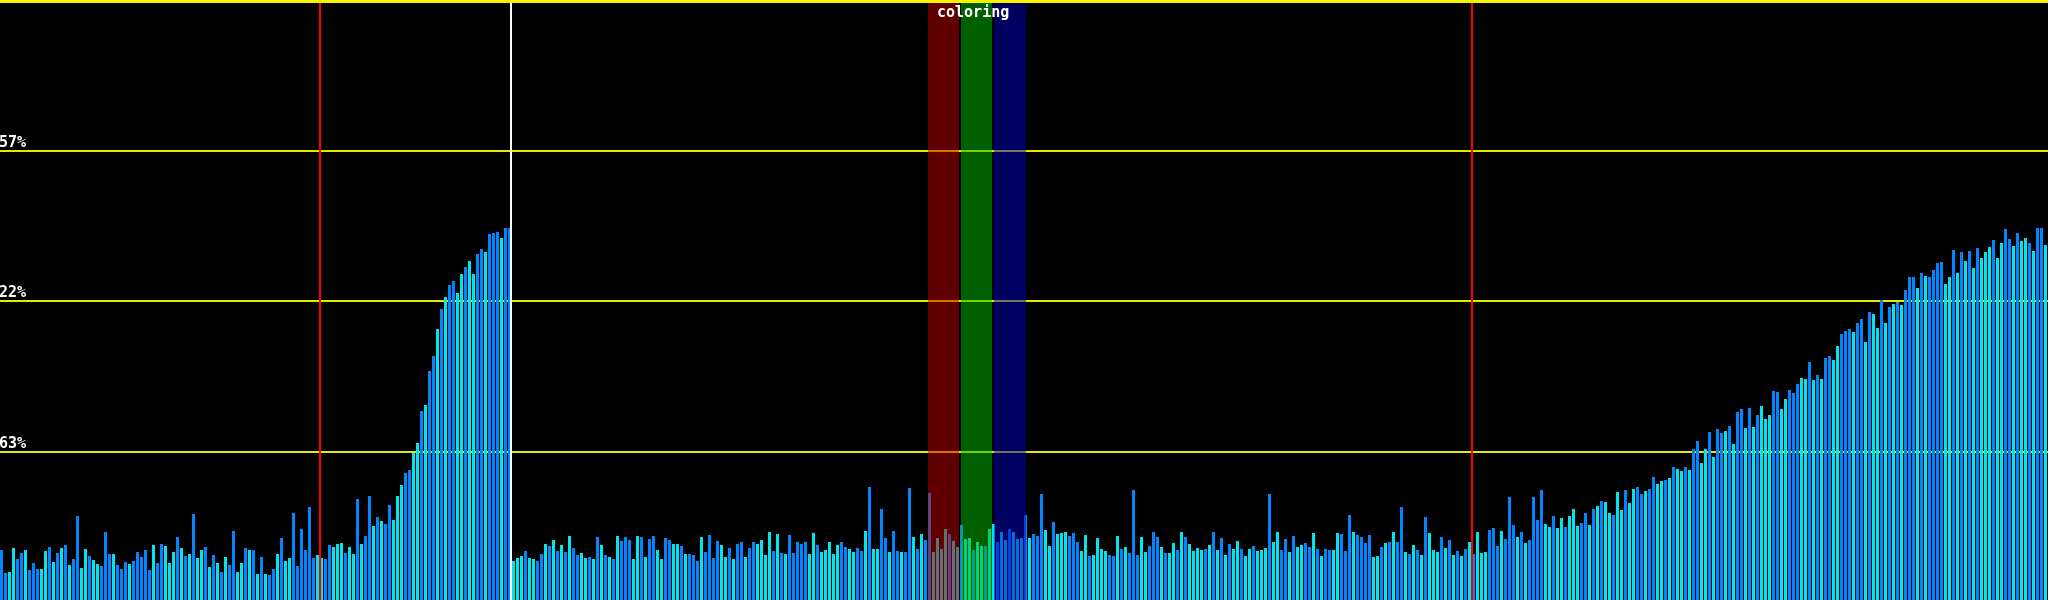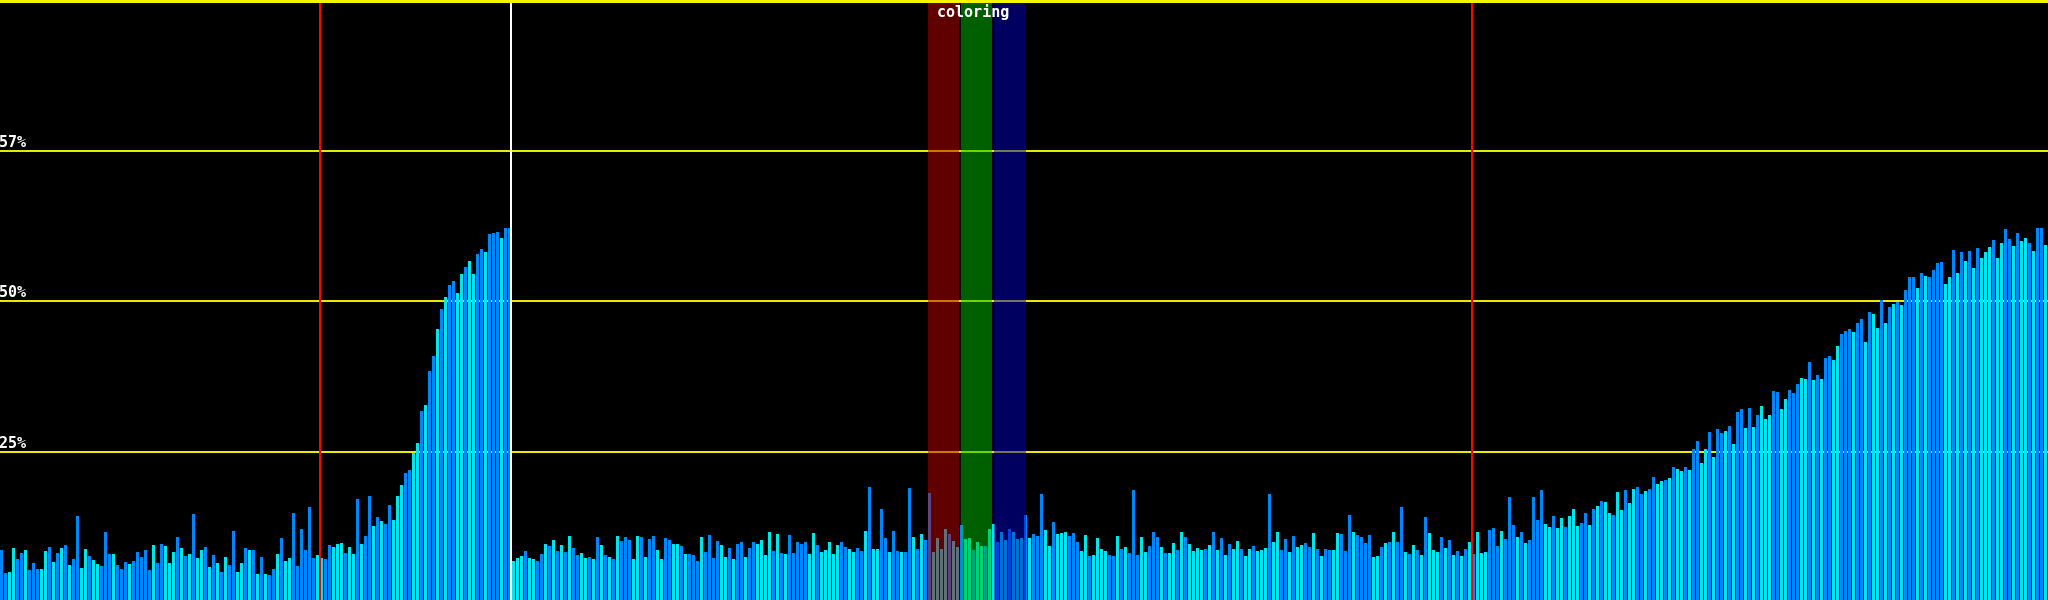--- a/index.html
+++ b/index.html
@@ -543,23 +543,23 @@
       <div class="bar" style="left: 2028px; width: 3px; height: 357px; background: rgb(0, 135, 255);"></div>
       <div class="bar" style="left: 2032px; width: 3px; height: 349px; background: rgb(0, 229, 238);"></div>
       <div class="bar" style="left: 2036px; width: 3px; height: 372px; background: rgb(0, 135, 255);"></div>
       <div class="bar" style="left: 2040px; width: 3px; height: 372px; background: rgb(0, 135, 255);"></div>
       <div class="bar" style="left: 2044px; width: 3px; height: 355px; background: rgb(0, 229, 238);"></div>
     </div>
   <div id="grid-holder">
       <div class="gridline" style="top: 150px; background: rgb(233, 233, 0);"></div>
       <div class="tick-label" style="top: 134px;">57%</div>
       <div class="gridline" style="top: 300px; background: rgb(233, 233, 0);"></div>
-      <div class="tick-label" style="top: 284px;">50%</div>
+      <div class="tick-label" style="top: 284px;">22%</div>
       <div class="gridline" style="top: 451px; background: rgb(233, 233, 0);"></div>
-      <div class="tick-label" style="top: 435px;">25%</div>
+      <div class="tick-label" style="top: 435px;">63%</div>
     </div>
   <div id="marker-holder">
       <div class="marker" style="left: 319px; background: rgb(255, 0, 0);"></div>
       <div class="marker" style="left: 510px; background: rgb(255, 255, 255);"></div>
       <div class="marker" style="left: 1471px; background: rgb(255, 0, 0);"></div>
     </div>
   <div id="band-holder">
       <div class="band" style="left: 928px; width: 31px; background: rgba(192, 0, 0, 0.5);"></div>
       <div class="band" style="left: 961px; width: 31px; background: rgba(0, 192, 0, 0.5);"></div>
       <div class="band" style="left: 994px; width: 32px; background: rgba(0, 0, 192, 0.5);"></div>

